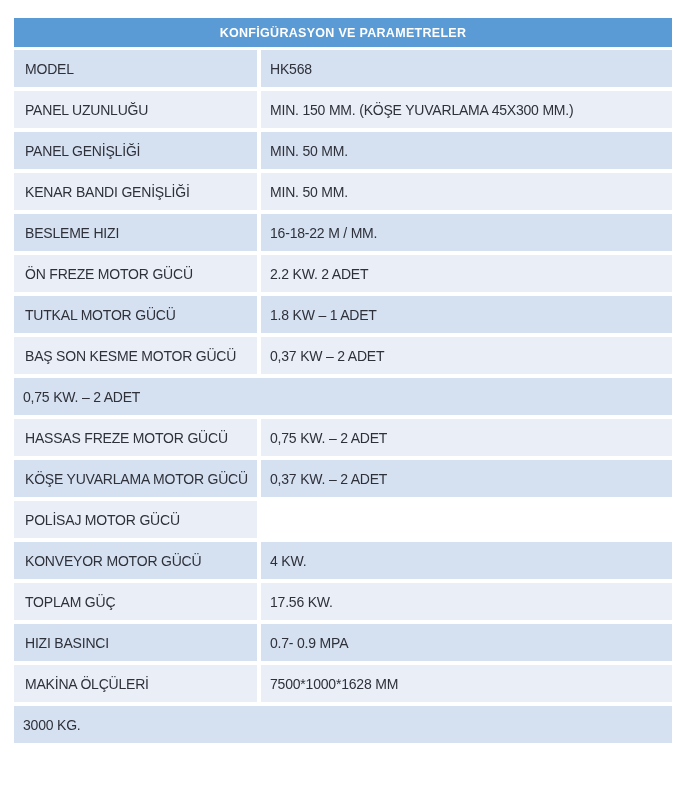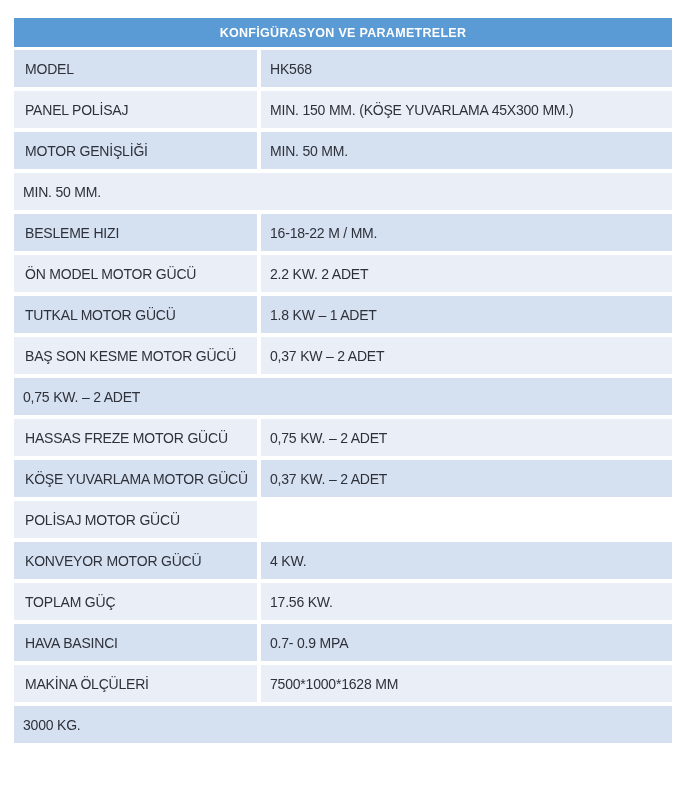--- a/index.html
+++ b/index.html
@@ -57,41 +57,42 @@
   <div class="table-header">
     <span>KONFİGÜRASYON VE PARAMETRELER</span>
   </div>
   <div class="rows" id="rows">
   <div class="row">
     <div class="cell label">MODEL</div>
     <div class="cell value">HK568</div>
   </div>
 
   <div class="row">
-    <div class="cell label">PANEL POLİSAJ</div>
+    <div class="cell label">PANEL UZUNLUĞU</div>
     <div class="cell value">MIN. 150 MM. (KÖŞE YUVARLAMA 45X300 MM.)</div>
   </div>
 
   <div class="row">
-    <div class="cell label">MOTOR GENİŞLİĞİ</div>
+    <div class="cell label">PANEL GENİŞLİĞİ</div>
     <div class="cell value">MIN. 50 MM.</div>
   </div>
 
   <div class="row">
+    <div class="cell label">KENAR BANDI GENİŞLİĞİ</div>
     <div class="cell value">MIN. 50 MM.</div>
   </div>
 
 
   <div class="row">
     <div class="cell label">BESLEME HIZI</div>
     <div class="cell value">16-18-22 M / MM.</div>
   </div>
 
   <div class="row">
-    <div class="cell label">ÖN MODEL MOTOR GÜCÜ</div>
+    <div class="cell label">ÖN FREZE MOTOR GÜCÜ</div>
     <div class="cell value">2.2 KW. 2 ADET</div>
   </div>
 
   <div class="row">
     <div class="cell label">TUTKAL MOTOR GÜCÜ</div>
     <div class="cell value">1.8 KW – 1 ADET</div>
   </div>
 
   <div class="row">
     <div class="cell label">BAŞ SON KESME MOTOR GÜCÜ</div>
@@ -120,21 +121,21 @@
     <div class="cell label">KONVEYOR MOTOR GÜCÜ</div>
     <div class="cell value">4 KW.</div>
   </div>
 
   <div class="row">
     <div class="cell label">TOPLAM GÜÇ</div>
     <div class="cell value">17.56 KW.</div>
   </div>
 
   <div class="row">
-    <div class="cell label">HAVA BASINCI</div>
+    <div class="cell label">HIZI BASINCI</div>
     <div class="cell value">0.7- 0.9 MPA</div>
   </div>
 
   <div class="row">
     <div class="cell label">MAKİNA ÖLÇÜLERİ</div>
     <div class="cell value">7500*1000*1628 MM</div>
   </div>
 
   <div class="row">
     <div class="cell value">3000 KG.</div>

